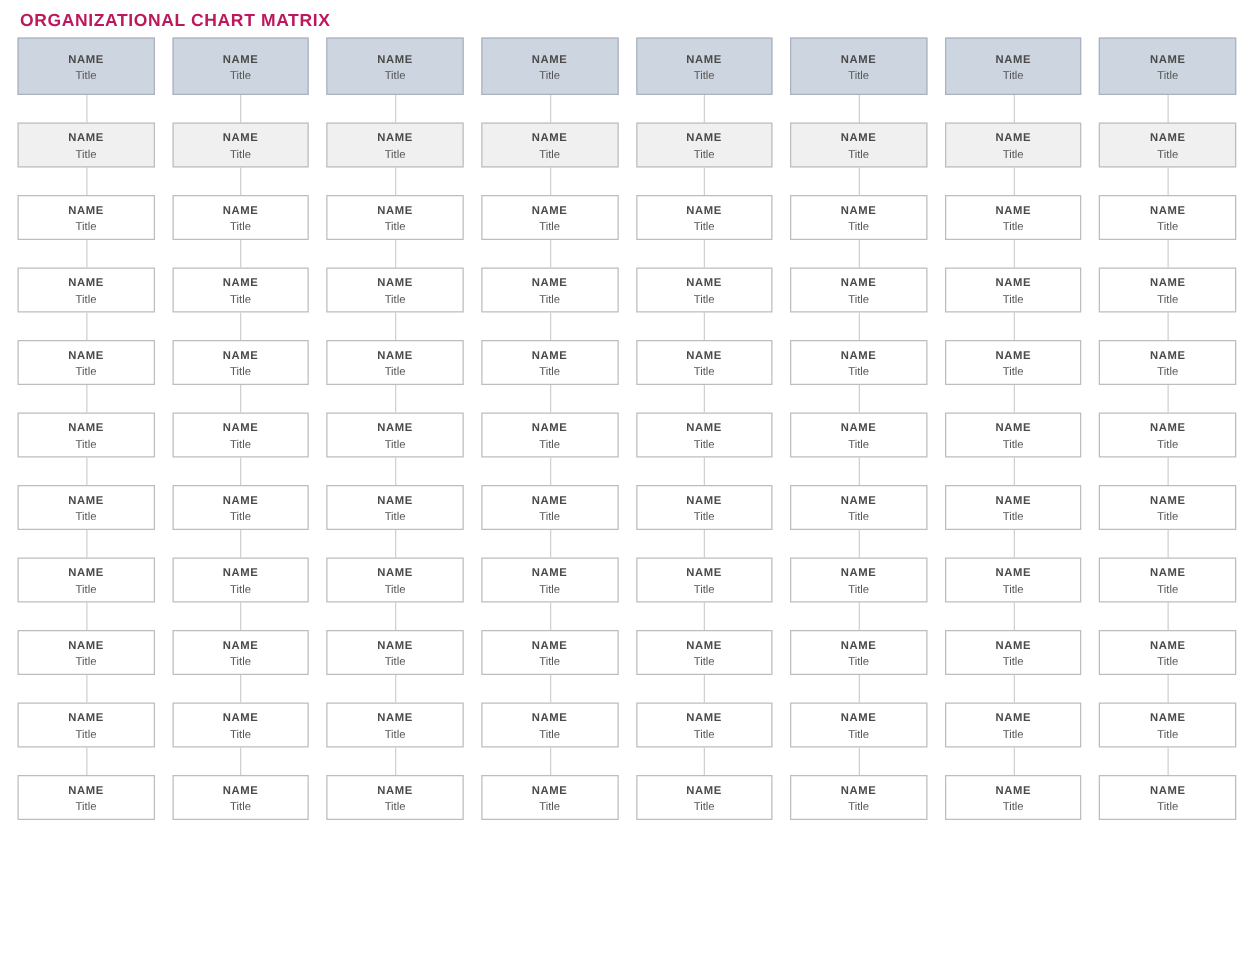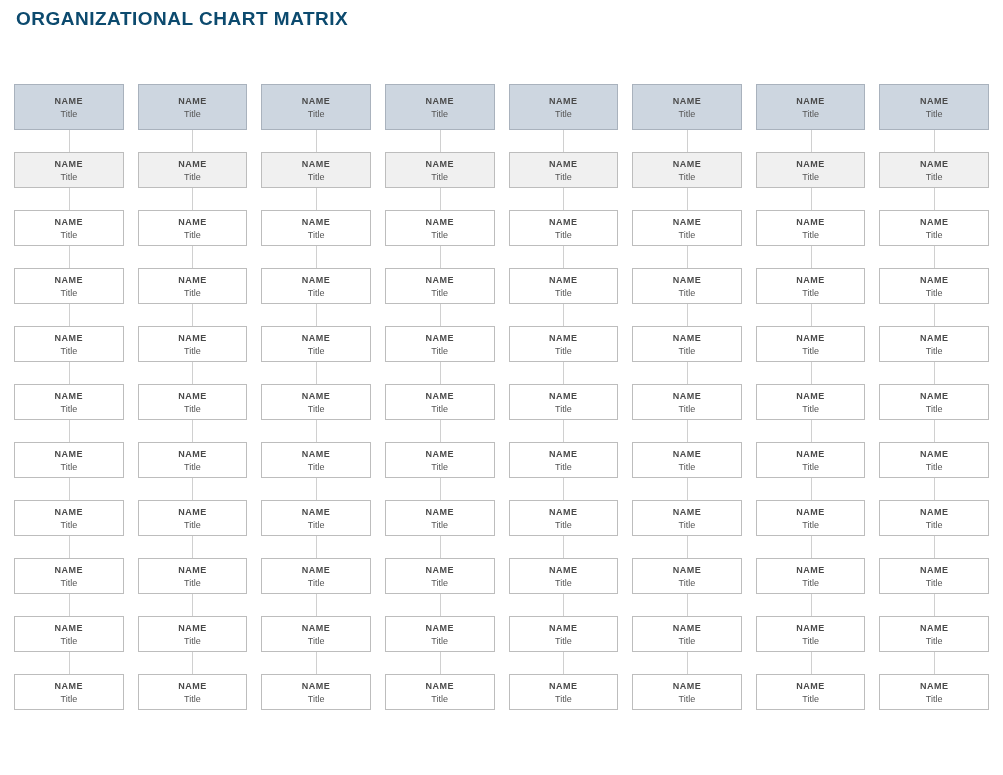--- a/index.html
+++ b/index.html
@@ -7,37 +7,36 @@
       padding: 0;
       box-sizing: border-box;
     }
     body {
       font-family: Arial, Helvetica, sans-serif;
       background: #ffffff;
       padding: 8px 14px 14px 14px;
       width: 1003px;
     }
     .page-title {
-      font-size: 19px;
+      font-size: 14px;
       font-weight: bold;
       letter-spacing: 0.5px;
-      color: #0c4a6e;
+      color: #be185d;
       margin-bottom: 6px;
       margin-left: 2px;
     }
     .matrix {
       display: flex;
       gap: 14px;
     }
     .column {
       flex: 1;
       display: flex;
       flex-direction: column;
       position: relative;
-      margin-top: 48px;
     }
     .column::before {
       content: "";
       position: absolute;
       top: 20px;
       bottom: 20px;
       left: 50%;
       width: 1px;
       background: #d0d0d0;
       z-index: 0;

